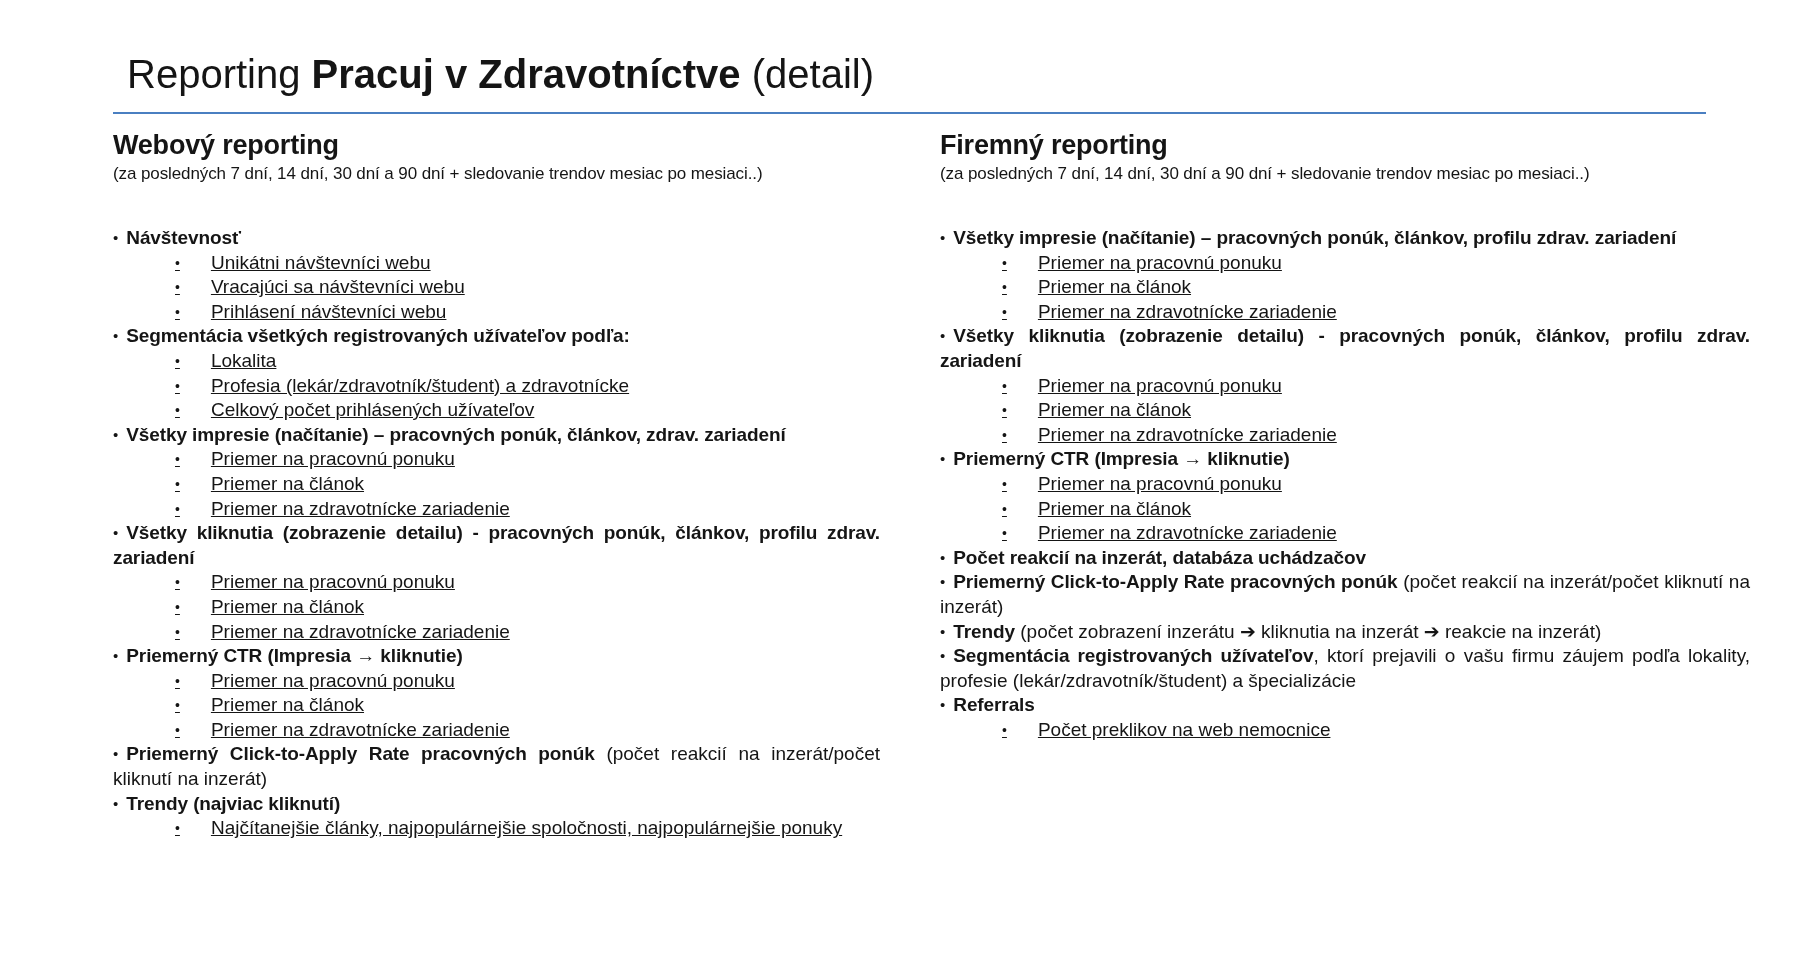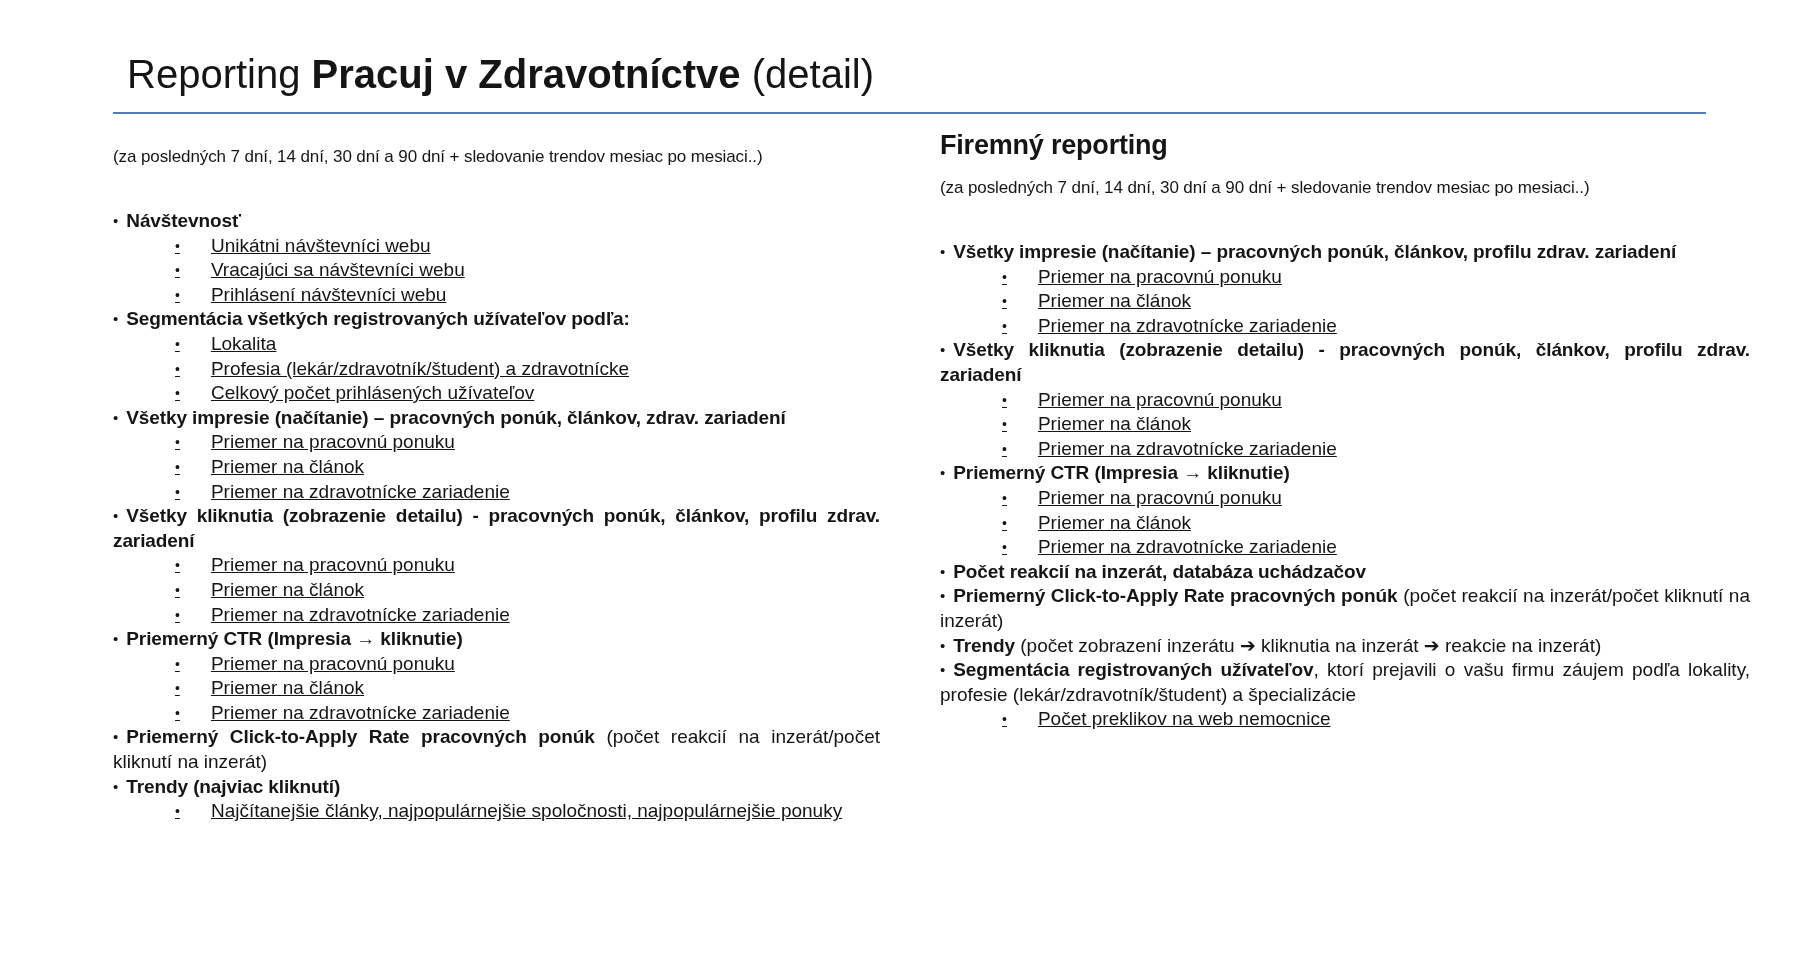--- a/index.html
+++ b/index.html
@@ -12,41 +12,42 @@
   .slide { width:1539px; height:960px; padding:52px 0 0 113px; background:#ffffff; }
 
   .title { font-size:40px; font-weight:400; margin-left:14px; white-space:nowrap; }
   .title strong { font-weight:700; }
 
   .rule { border:none; height:2px; width:1593px; margin-top:15px; background:#4a7fc1; }
 
   .cols { display:grid; grid-template-columns:767px 810px; column-gap:60px; margin-top:16px; }
 
   .colhead { font-size:27px; font-weight:700; letter-spacing:-0.2px; }
-  .colsub  { font-size:17px; margin-top:17px; letter-spacing:-0.1px; }
+  .colsub  { font-size:17px; margin-top:3px; letter-spacing:-0.1px; }
 
   .items { margin-top:42px; font-size:19px; line-height:24.6px; }
   .item  { text-align:justify; }
   .lvl1 .mk { font-size:15px; margin-right:8px; vertical-align:1px; }
   .lvl1 strong { font-weight:700; letter-spacing:-0.1px; }
   .lvl2 { padding-left:62px;text-decoration:underline; }
   .mk2  { font-size:14px; margin-right:31px; vertical-align:1px; }
 </style>
 </head>
 <body style="color: rgb(21, 21, 21); background: rgb(255, 255, 255);">
 
 <div class="slide">
 
   <h1 class="title"><span>Reporting </span><strong>Pracuj v Zdravotníctve</strong><span> (detail)</span></h1>
 
   <hr class="rule" style="background: rgb(74, 127, 193);">
 
   <div class="cols">
 
     <section class="col">
+      <h2 class="colhead">Webový reporting</h2>
       <p class="colsub">(za posledných 7 dní, 14 dní, 30 dní a 90 dní + sledovanie trendov mesiac po mesiaci..)</p>
       <div class="items">
           <div class="item lvl1"><span class="mk">•</span><strong>Návštevnosť</strong></div>
           <div class="item lvl2"><span class="mk2">•</span><span>Unikátni návštevníci webu</span></div>
           <div class="item lvl2"><span class="mk2">•</span><span>Vracajúci sa návštevníci webu</span></div>
           <div class="item lvl2"><span class="mk2">•</span><span>Prihlásení návštevníci webu</span></div>
           <div class="item lvl1"><span class="mk">•</span><strong>Segmentácia všetkých registrovaných užívateľov podľa:</strong></div>
           <div class="item lvl2"><span class="mk2">•</span><span>Lokalita</span></div>
           <div class="item lvl2"><span class="mk2">•</span><span>Profesia (lekár/zdravotník/študent) a zdravotnícke</span></div>
           <div class="item lvl2"><span class="mk2">•</span><span>Celkový počet prihlásených užívateľov</span></div>
@@ -81,18 +82,19 @@
           <div class="item lvl2"><span class="mk2">•</span><span>Priemer na článok</span></div>
           <div class="item lvl2"><span class="mk2">•</span><span>Priemer na zdravotnícke zariadenie</span></div>
           <div class="item lvl1"><span class="mk">•</span><strong>Priemerný CTR (Impresia → kliknutie)</strong></div>
           <div class="item lvl2"><span class="mk2">•</span><span>Priemer na pracovnú ponuku</span></div>
           <div class="item lvl2"><span class="mk2">•</span><span>Priemer na článok</span></div>
           <div class="item lvl2"><span class="mk2">•</span><span>Priemer na zdravotnícke zariadenie</span></div>
           <div class="item lvl1"><span class="mk">•</span><strong>Počet reakcií na inzerát, databáza uchádzačov</strong></div>
           <div class="item lvl1"><span class="mk">•</span><strong>Priemerný Click-to-Apply Rate pracovných ponúk</strong><span> (počet reakcií na inzerát/počet kliknutí na inzerát)</span></div>
           <div class="item lvl1"><span class="mk">•</span><strong>Trendy</strong><span> (počet zobrazení inzerátu ➔ kliknutia na inzerát ➔ reakcie na inzerát)</span></div>
           <div class="item lvl1"><span class="mk">•</span><strong>Segmentácia registrovaných užívateľov</strong><span>, ktorí prejavili o vašu firmu záujem podľa lokality, profesie (lekár/zdravotník/študent) a špecializácie</span></div>
+          <div class="item lvl1"><span class="mk">•</span><strong>Referrals</strong></div>
           <div class="item lvl2"><span class="mk2">•</span><span>Počet preklikov na web nemocnice</span></div>
         </div>
     </section>
 
   </div>
 </div>
 
 </body></html>

